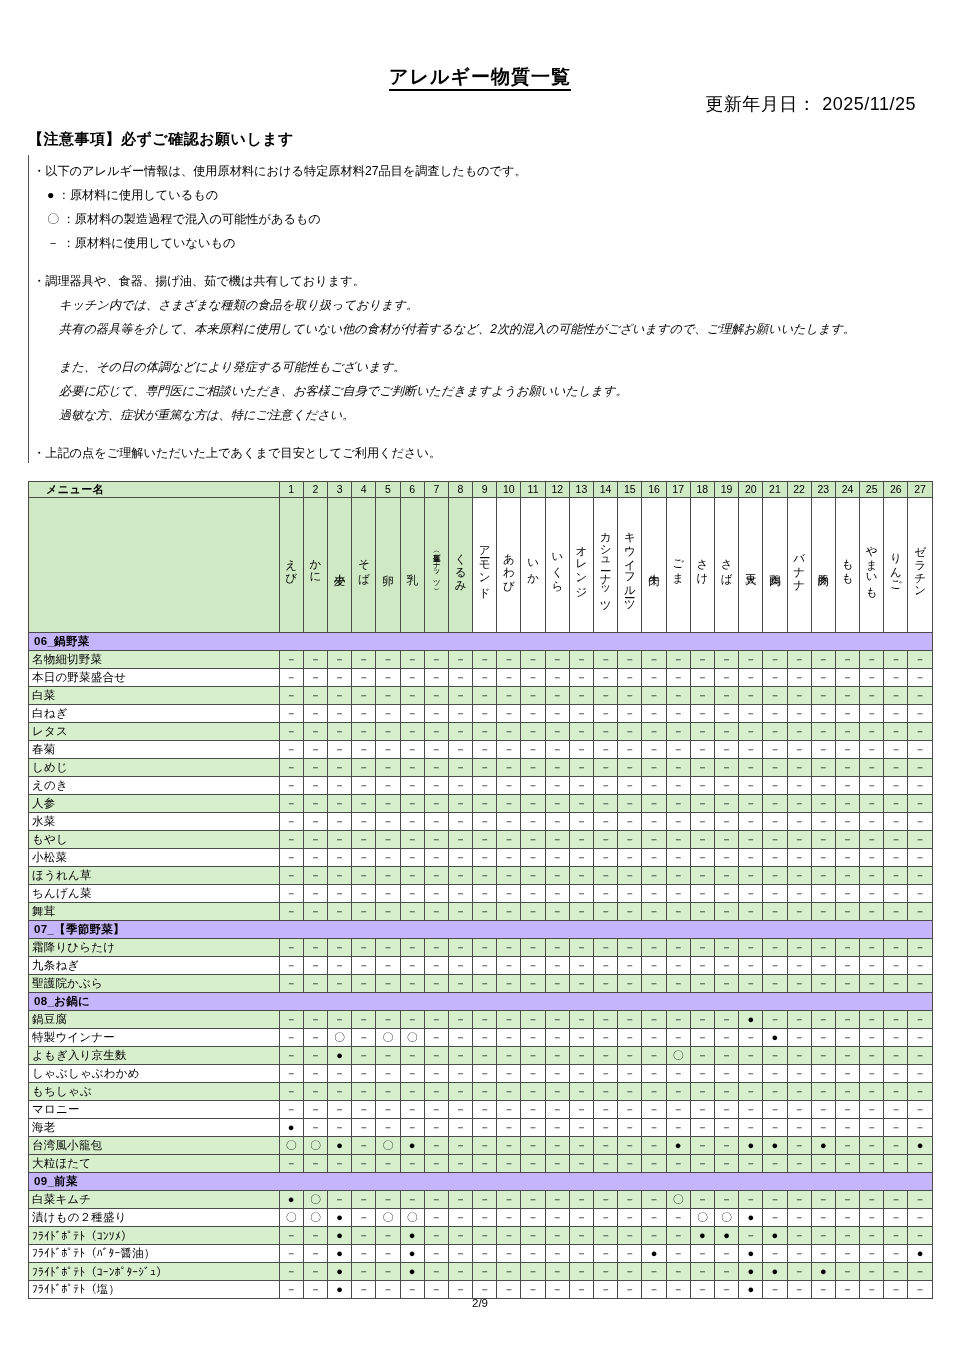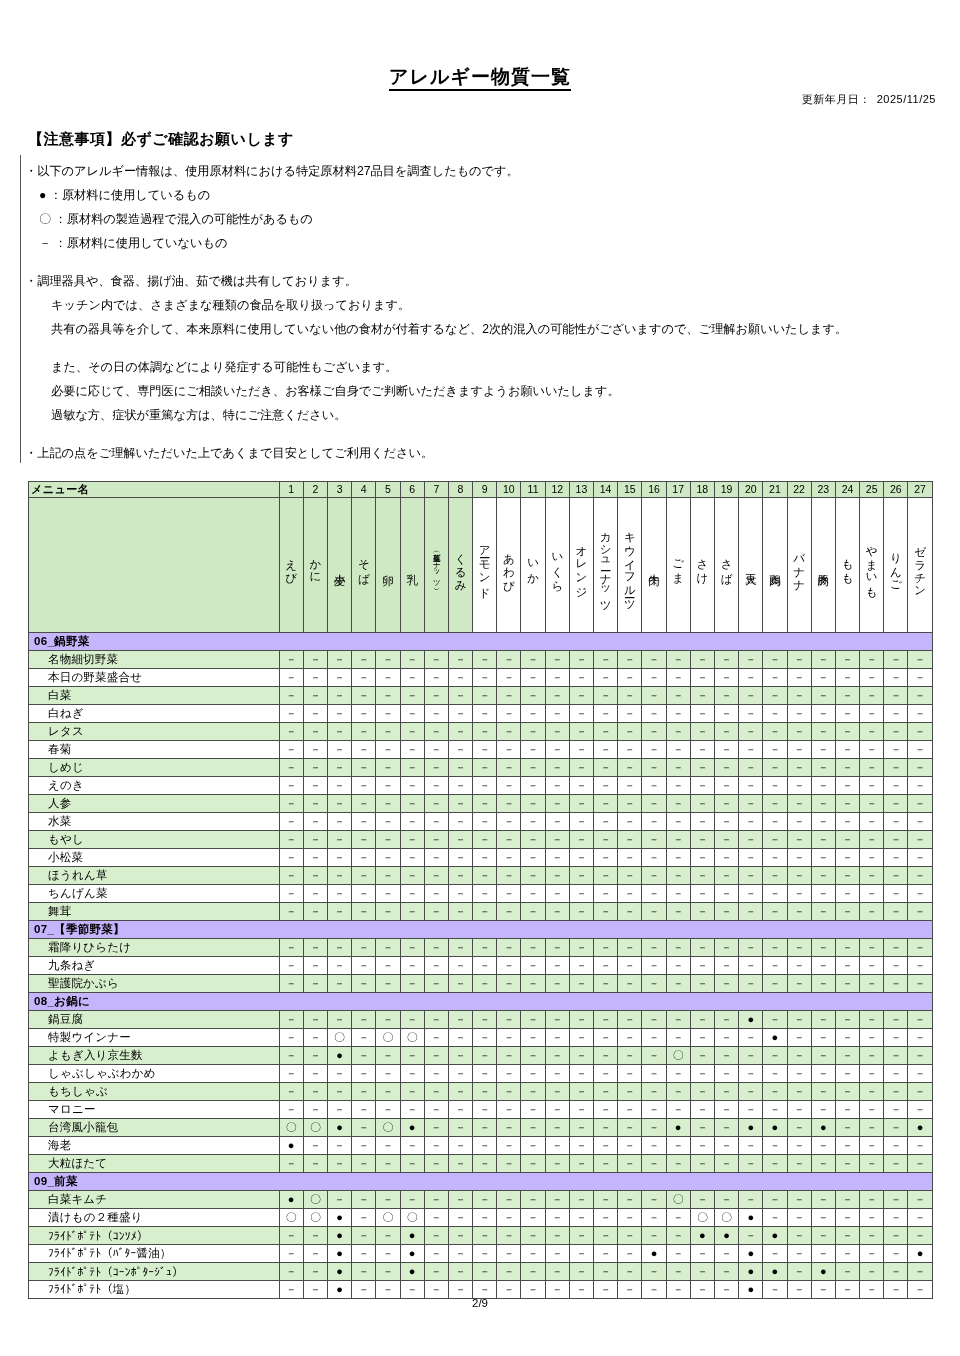--- a/index.html
+++ b/index.html
@@ -13,40 +13,40 @@
   .page{position:relative;width:960px;height:1356px;box-sizing:border-box;}
 
   
   .doc-title{
     position:absolute;top:64px;left:0;width:960px;
     text-align:center;font-size:19px;font-weight:bold;
     letter-spacing:1px;
   }
   .doc-title span{border-bottom:2px solid #000;padding-bottom:2px;margin-top:44px;}
   .update-line{
-    position:absolute;top:92px;right:24px;
-    font-size:11px;letter-spacing:0.5px;
+    position:absolute;top:92px;right:44px;
+    font-size:18px;letter-spacing:0.5px;
   }
   .update-line .u-label{margin-right:6px;}
 
   
   .notice-title{
     position:absolute;top:130px;left:28px;
     font-size:15px;font-weight:bold;letter-spacing:0.5px;
   }
   .notice-box{
-    position:absolute;top:155px;left:20px;
+    position:absolute;top:155px;left:28px;
     width:900px;height:308px;
     border-left:1px solid #555;
     box-sizing:border-box;
     padding:4px 0 0 4px;
   }
   .n-line{font-size:12.2px;line-height:24px;white-space:pre;}
   .n-ind1{padding-left:14px;}
-  .n-ind2{padding-left:26px;}
+  .n-ind2{padding-left:26px;font-style:italic;}
   .n-gap{height:14px;}
 
   
   .tbl-wrap{position:absolute;top:481px;left:28px;width:904px;}
   table.allergen{
     border-collapse:collapse;
     table-layout:fixed;
     width:904px;
     font-size:10px;
   }
@@ -60,21 +60,21 @@
   }
   
   tr.num-row th{
     height:15px;
     background:#cfe9c4;
     font-size:10.5px;
     line-height:15px;
   }
   tr.num-row th.menu-head{
     text-align:left;
-    padding-left:2px;
+    padding-left:17px;
     font-size:11px;
     font-weight:bold;
     letter-spacing:0.5px;
   }
   tr.name-row th{
     height:128px;
     background:#ffffff;
     padding:3px 0;
   }
   tr.name-row th.major{background:#cfe9c4;}
@@ -97,21 +97,21 @@
     height:17px;
     text-align:left;
     padding-left:5px;
     font-size:11.5px;
     font-weight:bold;
     letter-spacing:0.3px;
   }
   
   tr.item-row td{height:17px;font-size:11px;}
   tr.item-row td.name{
-    text-align:left;padding-left:19px;
+    text-align:left;padding-left:3px;
     font-size:11.5px;letter-spacing:0.2px;
     white-space:nowrap;overflow:hidden;
   }
   tr.item-row.alt td{background:#d8efcd;}
   tr.item-row td.mk{font-size:11px;line-height:17px;}
   .hw{font-size:10px;letter-spacing:-0.3px;}
 
   
   .footer{
     position:absolute;top:1297px;left:0;width:960px;
@@ -1021,20 +1021,50 @@
             <td class="mk">－</td>
             <td class="mk">－</td>
             <td class="mk">－</td>
             <td class="mk">－</td>
             <td class="mk">－</td>
             <td class="mk">－</td>
             <td class="mk">－</td>
             <td class="mk">－</td>
             <td class="mk">－</td>
           </tr>
+          <tr class="item-row">
+            <td class="name">海老</td>
+            <td class="mk">●</td>
+            <td class="mk">－</td>
+            <td class="mk">－</td>
+            <td class="mk">－</td>
+            <td class="mk">－</td>
+            <td class="mk">－</td>
+            <td class="mk">－</td>
+            <td class="mk">－</td>
+            <td class="mk">－</td>
+            <td class="mk">－</td>
+            <td class="mk">－</td>
+            <td class="mk">－</td>
+            <td class="mk">－</td>
+            <td class="mk">－</td>
+            <td class="mk">－</td>
+            <td class="mk">－</td>
+            <td class="mk">－</td>
+            <td class="mk">－</td>
+            <td class="mk">－</td>
+            <td class="mk">－</td>
+            <td class="mk">－</td>
+            <td class="mk">－</td>
+            <td class="mk">－</td>
+            <td class="mk">－</td>
+            <td class="mk">－</td>
+            <td class="mk">－</td>
+            <td class="mk">－</td>
+          </tr>
           <tr class="item-row alt">
             <td class="name">台湾風小籠包</td>
             <td class="mk">〇</td>
             <td class="mk">〇</td>
             <td class="mk">●</td>
             <td class="mk">－</td>
             <td class="mk">〇</td>
             <td class="mk">●</td>
             <td class="mk">－</td>
             <td class="mk">－</td>
@@ -1050,50 +1080,20 @@
             <td class="mk">－</td>
             <td class="mk">－</td>
             <td class="mk">●</td>
             <td class="mk">●</td>
             <td class="mk">－</td>
             <td class="mk">●</td>
             <td class="mk">－</td>
             <td class="mk">－</td>
             <td class="mk">－</td>
             <td class="mk">●</td>
-          </tr>
-          <tr class="item-row">
-            <td class="name">海老</td>
-            <td class="mk">●</td>
-            <td class="mk">－</td>
-            <td class="mk">－</td>
-            <td class="mk">－</td>
-            <td class="mk">－</td>
-            <td class="mk">－</td>
-            <td class="mk">－</td>
-            <td class="mk">－</td>
-            <td class="mk">－</td>
-            <td class="mk">－</td>
-            <td class="mk">－</td>
-            <td class="mk">－</td>
-            <td class="mk">－</td>
-            <td class="mk">－</td>
-            <td class="mk">－</td>
-            <td class="mk">－</td>
-            <td class="mk">－</td>
-            <td class="mk">－</td>
-            <td class="mk">－</td>
-            <td class="mk">－</td>
-            <td class="mk">－</td>
-            <td class="mk">－</td>
-            <td class="mk">－</td>
-            <td class="mk">－</td>
-            <td class="mk">－</td>
-            <td class="mk">－</td>
-            <td class="mk">－</td>
           </tr>
           <tr class="item-row alt">
             <td class="name">大粒ほたて</td>
             <td class="mk">－</td>
             <td class="mk">－</td>
             <td class="mk">－</td>
             <td class="mk">－</td>
             <td class="mk">－</td>
             <td class="mk">－</td>
             <td class="mk">－</td>

